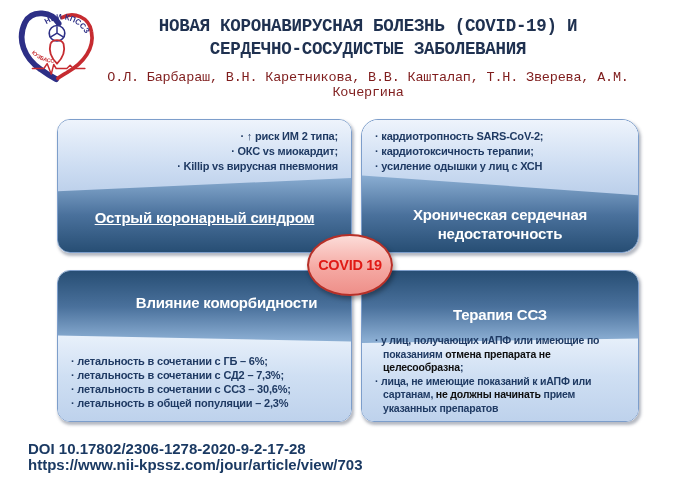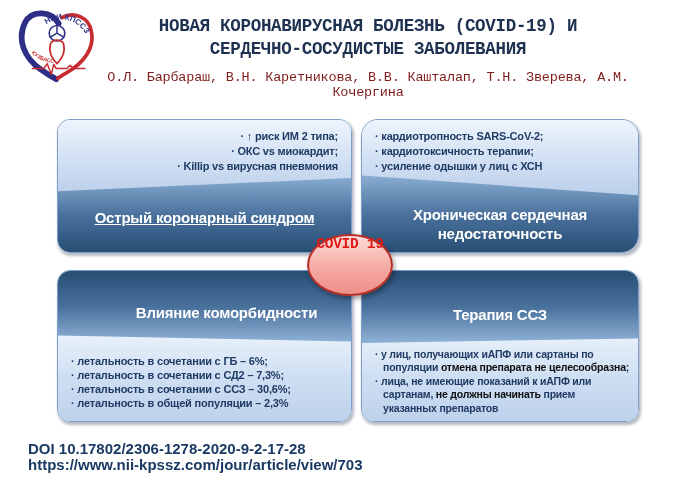--- a/index.html
+++ b/index.html
@@ -29,35 +29,35 @@
   .q-tl .dark{clip-path:polygon(0 54%,100% 44%,100% 100%,0 100%);}
   .q-tr .dark{clip-path:polygon(0 42%,100% 57%,100% 100%,0 100%);}
   .q-bl .dark{clip-path:polygon(0 0,100% 0,100% 47%,0 43%);}
   .q-br .dark{clip-path:polygon(0 0,100% 0,100% 45%,0 48%);}
   .quad-title{
     position:absolute;left:0;right:0;margin:0;text-align:center;color:#ffffff;
     font-size:15px;font-weight:bold;letter-spacing:-0.2px;line-height:19px;
   }
   .q-tl .quad-title{top:88px;text-decoration:underline;}
   .q-tr .quad-title{top:78px;padding:0 28px;margin-top:7px;}
-  .q-bl .quad-title{top:32px;margin-left:44px;}
+  .q-bl .quad-title{top:22px;margin-left:44px;}
   .q-br .quad-title{top:34px;}
   .bullets{position:absolute;color:#1f3a63;font-weight:bold;letter-spacing:-0.2px;}
   .q-tl .bullets{top:9px;left:13px;right:13px;text-align:right;font-size:11px;line-height:15px;}
   .q-tr .bullets{top:9px;left:13px;right:13px;text-align:left;font-size:11px;line-height:15px;}
   .q-bl .bullets{bottom:11px;left:13px;right:13px;font-size:11px;line-height:14px;}
   .q-br .bullets{bottom:6px;left:13px;right:8px;text-align:left;font-size:10.5px;line-height:13.5px;}
   .bullet{padding-left:8px;text-indent:-8px;}
   .bullet .b{font-weight:bold;color:#0d0d0d;}
   
   .badge{
     position:absolute;left:307px;top:234px;width:86px;height:62px;border-radius:50%;
     background:linear-gradient(180deg,#fcdcd8 0%,#f5a9a3 55%,#ee8f89 100%);
     border:2px solid #b63028;box-shadow:2px 3px 5px rgba(0,0,0,.35);
-    display:flex;justify-content:center;z-index:5;box-sizing:border-box;font-family:Liberation Mono, monospace;
+    display:flex;align-items:center;justify-content:center;z-index:5;box-sizing:border-box;
   }
   .badge span{color:#e01a16;font-weight:bold;font-size:14.5px;letter-spacing:-0.3px;}
   
   .footer{position:absolute;left:28px;top:441px;color:#1b3a63;font-weight:bold;font-size:15px;line-height:16px;}
 </style>
 </head>
 <body>
 
 <div class="slide">
 
@@ -121,21 +121,21 @@
         <div class="bullet"><span>· </span><span>летальность в сочетании с ССЗ – 30,6%;</span></div>
         <div class="bullet"><span>· </span><span>летальность в общей популяции – 2,3%</span></div>
       </div>
     <h2 class="quad-title">Влияние коморбидности</h2>
   </section>
 
   <section class="quad q-br">
     <div class="layer light"></div>
     <div class="layer dark"></div>
     <div class="bullets">
-        <div class="bullet"><span>· </span><span>у лиц, получающих иАПФ или сартаны по популяции </span><span class="b">отмена препарата не целесообразна</span><span>;</span></div>
+        <div class="bullet"><span>· </span><span>у лиц, получающих иАПФ или имеющие по показаниям </span><span class="b">отмена препарата не целесообразна</span><span>;</span></div>
         <div class="bullet"><span>· </span><span>лица, не имеющие показаний к иАПФ или сартанам, </span><span class="b">не должны начинать</span><span> прием указанных препаратов</span></div>
       </div>
     <h2 class="quad-title">Терапия ССЗ</h2>
   </section>
 
   <div class="badge">
     <span>COVID 19</span>
   </div>
 
   <div class="footer">

